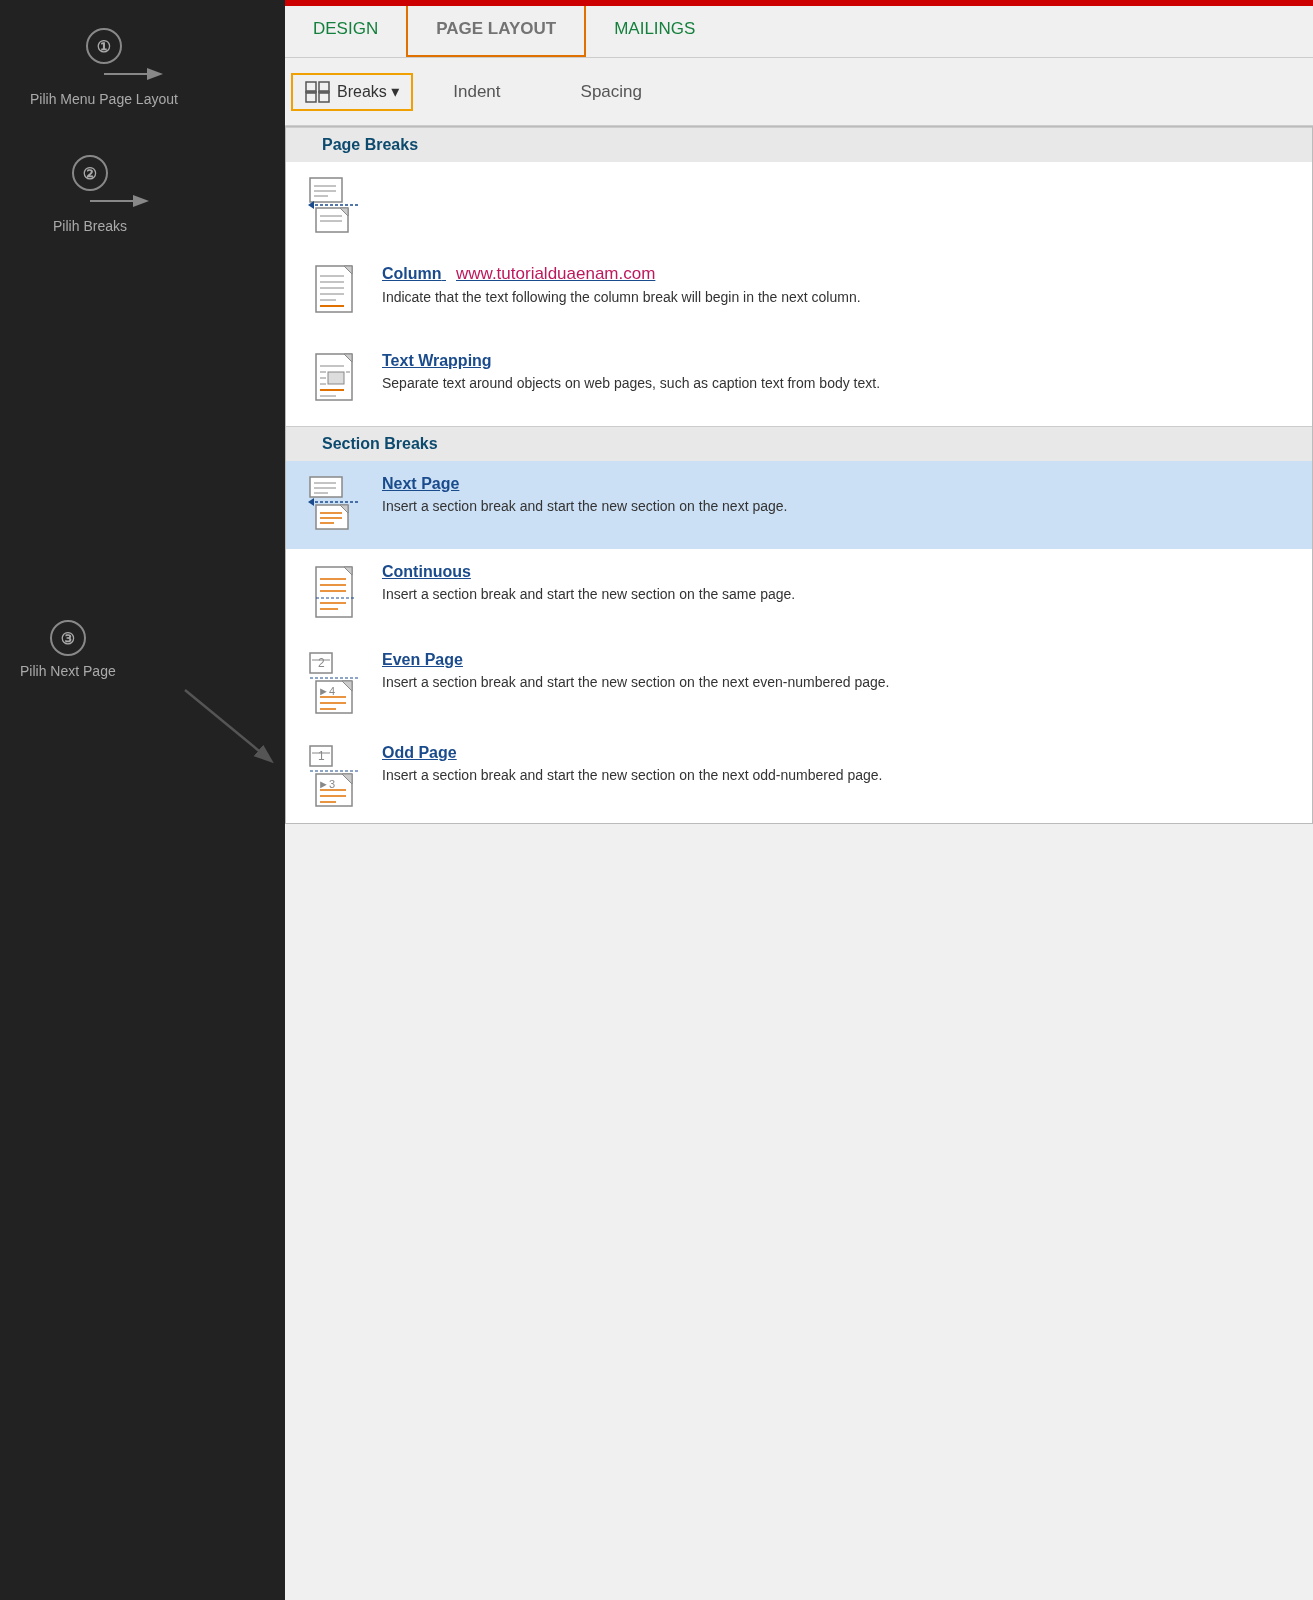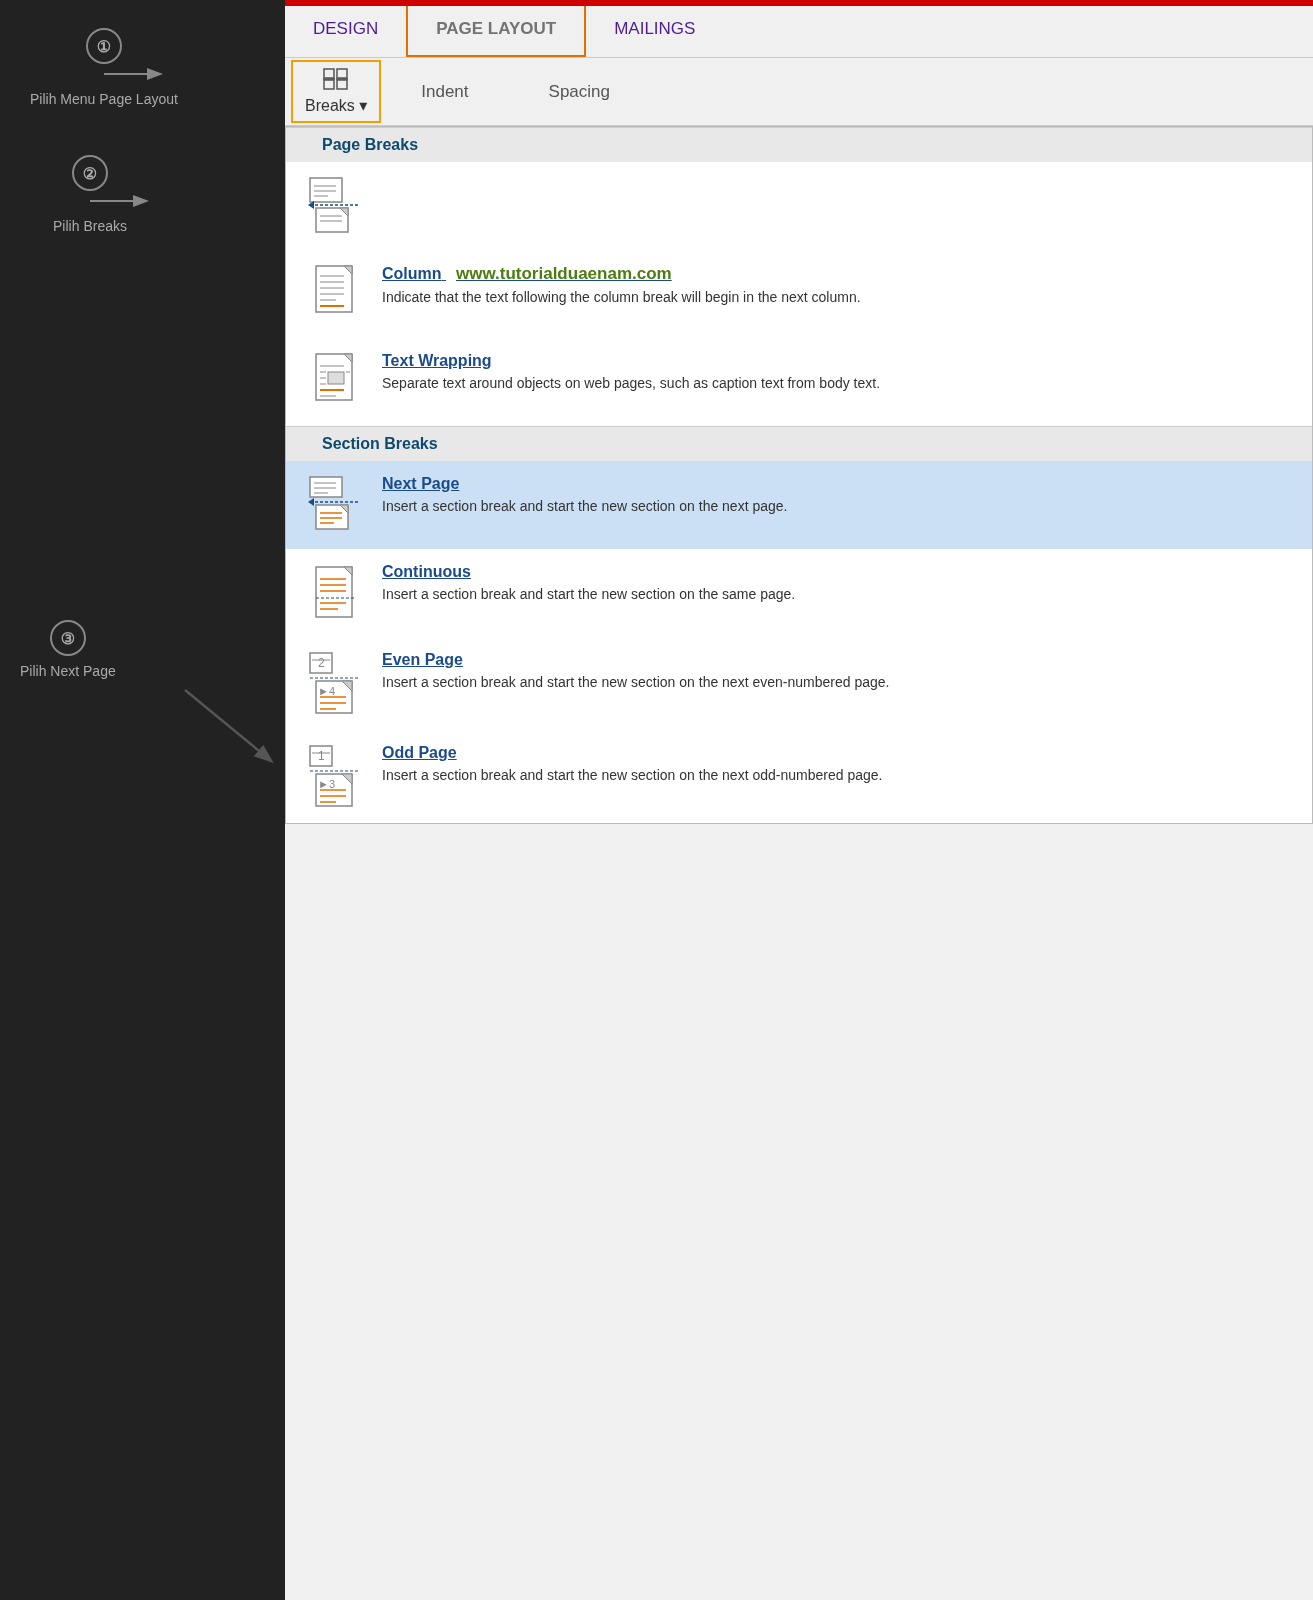--- a/index.html
+++ b/index.html
@@ -67,21 +67,21 @@
       align-items: center;
       background: #f0f0f0;
       height: 58px;
       border-bottom: 1px solid #ccc;
       padding-left: 0;
     }
 
     .ribbon-tab {
       padding: 16px 28px;
       font-size: 17px;
-      color: #4c1d95;
+      color: #15803d;
       cursor: pointer;
       height: 100%;
       display: flex;
       align-items: center;
     }
 
     .ribbon-tab.active {
       color: #737373;
       font-weight: bold;
       border: 2px solid #e07000;
@@ -103,21 +103,20 @@
       align-items: center;
       background: #f0f0f0;
       border: 2px solid #f0a000;
       padding: 6px 12px;
       margin-left: 6px;
       cursor: pointer;
       gap: 6px;
       font-size: 16px;
       color: #333;
       font-weight: normal;
-      flex-direction: column;
     }
 
     .toolbar-section {
       padding: 0 40px;
       font-size: 17px;
       color: #555;
     }
 
     
     .dropdown-panel {
@@ -168,23 +167,23 @@
       margin-bottom: 4px;
     }
 
     .break-item-desc {
       font-size: 14px;
       color: #333;
       line-height: 1.4;
     }
 
     .watermark-text {
-      color: #4d7c0f;
+      color: #be185d;
       font-size: 17px;
-      font-weight: bold;
+      font-weight: normal;
       margin-left: 10px;
     }
   </style>
 </head>
 <body>
 
 <div class="left-panel">
 
   <div class="step-annotation" style="top: 28px; left: 30px;">
     <div class="step-circle">

